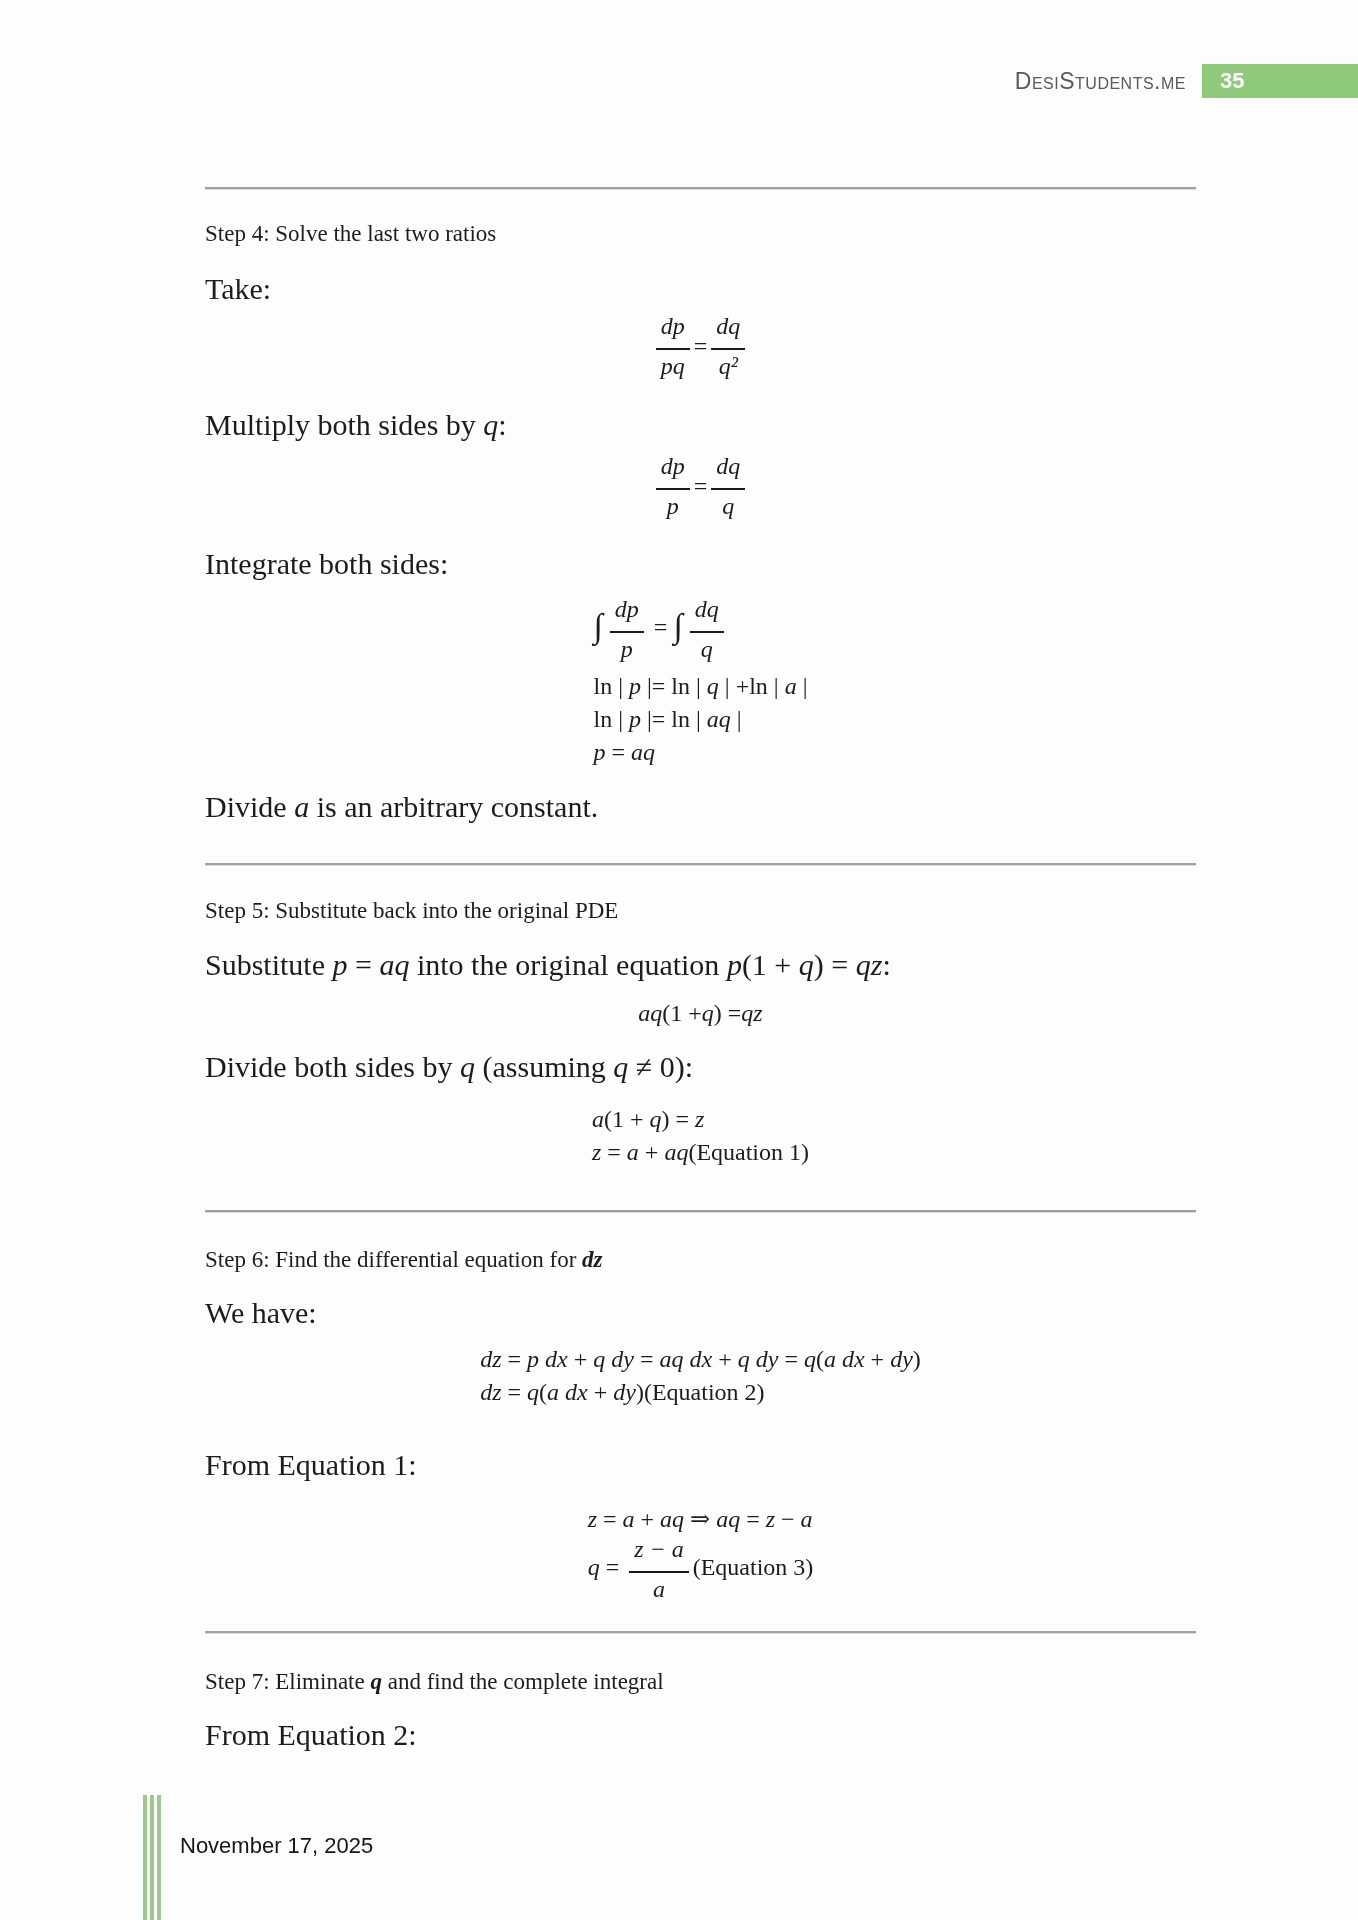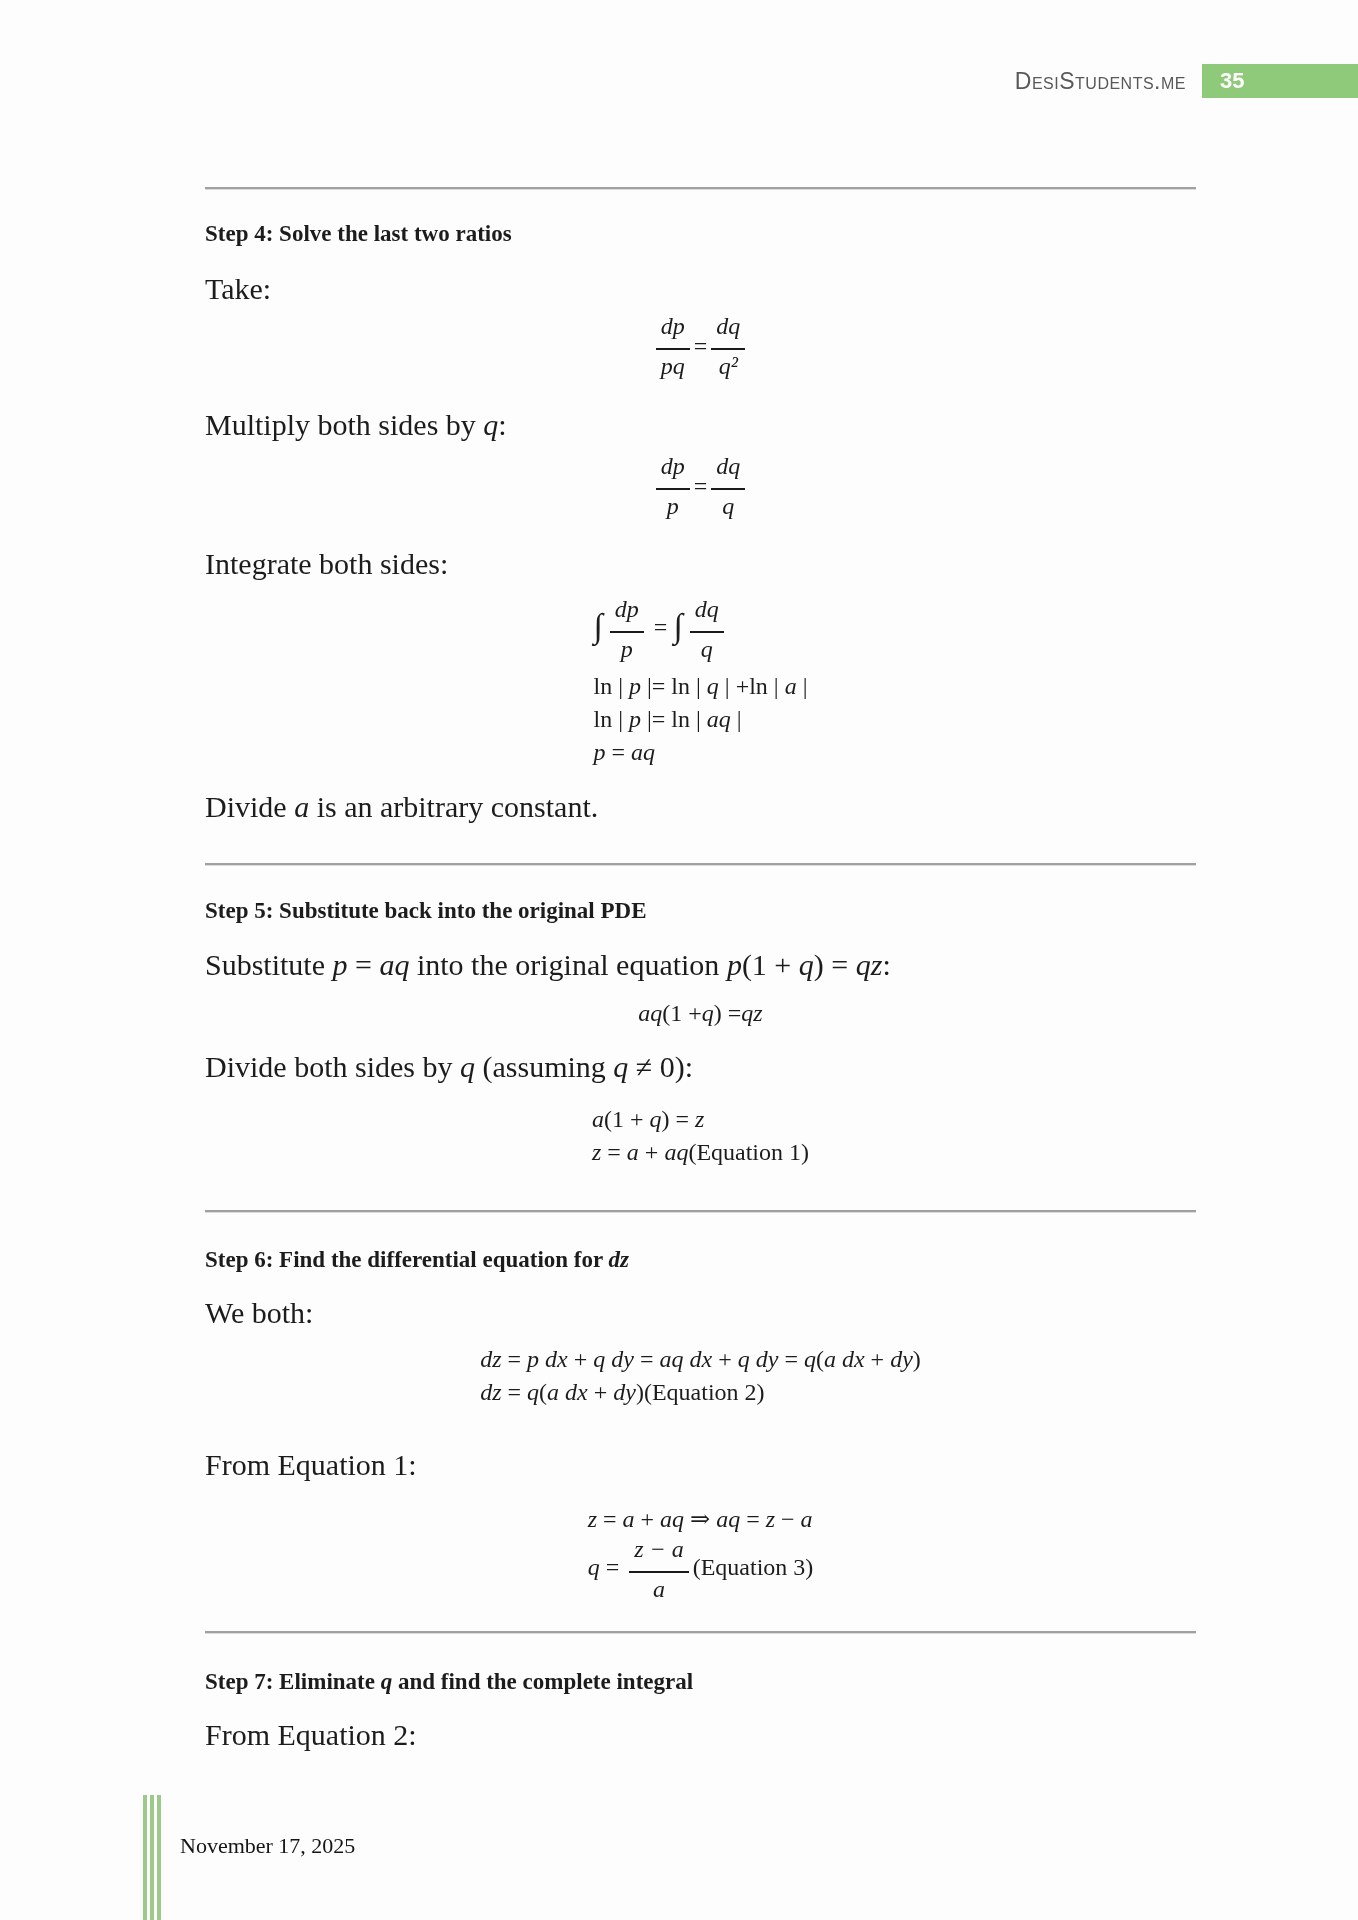--- a/index.html
+++ b/index.html
@@ -35,35 +35,35 @@
   .rule{height:2px;background:#a0a0a0;border-bottom:1px solid #dcdcdc;}
   .heading{font-size:23px;font-weight:bold;line-height:30px;margin:0;}
   .para{font-size:30px;line-height:30px;margin:0;}
   
   .eq{display:flex;justify-content:center;align-items:center;font-size:24px;}
   .eq-multi{text-align:center;font-size:24px;}
   .eq-inner{display:inline-block;text-align:left;}
   .eq-line{line-height:33px;}
   .tk-u{font-style:normal;}
   .tk-i{font-style:italic;}
-  .tk-b{font-weight:bold;}
+  .tk-b{font-weight:normal;}
   .tk-bi{font-weight:bold;font-style:italic;}
   .tk-I{font-style:normal;font-size:34px;position:relative;top:2px;margin-right:3px;}
   .frac{
     display:inline-block;text-align:center;vertical-align:middle;
     font-style:italic;margin:0 4px;
   }
   .frac .num{display:block;border-bottom:2px solid #1a1a1a;padding:0 5px 9px;line-height:26px;}
   .frac .den{display:block;padding-top:3px;line-height:26px;}
   
   .footer-stripes{position:absolute;left:143px;top:1795px;height:125px;display:flex;}
   .stripe{width:4px;background:var(--stripe-green,#9dca8a);margin-right:3px;}
   .footer-date{
     position:absolute;left:180px;top:1833px;
-    font-family:Liberation Serif, serif;
+    font-family:Liberation Sans, sans-serif;
     font-size:22px;color:#151515;
   }
 </style>
 </head>
 <body>
 
 <div class="page">
 
   <div class="header">
     <span class="site">DesiStudents.me</span>
@@ -124,21 +124,21 @@
     <p class="para" style="margin-top:25px"><span class="tk-u">Divide both sides by </span><span class="tk-i">q</span><span class="tk-u"> (assuming </span><span class="tk-i">q</span><span class="tk-u"> ≠ 0):</span></p>
     <div class="eq-multi" style="margin-top:21px">
       <div class="eq-inner">
         <div class="eq-line"><span class="tk-i">a</span><span class="tk-u">(1 + </span><span class="tk-i">q</span><span class="tk-u">) = </span><span class="tk-i">z</span></div>
         <div class="eq-line"><span class="tk-i">z</span><span class="tk-u"> = </span><span class="tk-i">a</span><span class="tk-u"> + </span><span class="tk-i">aq</span><span class="tk-u">(Equation 1)</span></div>
       </div>
     </div>
 
     <div class="rule" style="margin-top:41px"></div>
     <h2 class="heading" style="margin-top:32px"><span class="tk-b">Step 6: Find the differential equation for </span><span class="tk-bi">dz</span></h2>
-    <p class="para" style="margin-top:23px"><span class="tk-u">We both:</span></p>
+    <p class="para" style="margin-top:23px"><span class="tk-u">We have:</span></p>
     <div class="eq-multi" style="margin-top:15px">
       <div class="eq-inner">
         <div class="eq-line"><span class="tk-i">dz</span><span class="tk-u"> = </span><span class="tk-i">p dx</span><span class="tk-u"> + </span><span class="tk-i">q dy</span><span class="tk-u"> = </span><span class="tk-i">aq dx</span><span class="tk-u"> + </span><span class="tk-i">q dy</span><span class="tk-u"> = </span><span class="tk-i">q</span><span class="tk-u">(</span><span class="tk-i">a dx</span><span class="tk-u"> + </span><span class="tk-i">dy</span><span class="tk-u">)</span></div>
         <div class="eq-line"><span class="tk-i">dz</span><span class="tk-u"> = </span><span class="tk-i">q</span><span class="tk-u">(</span><span class="tk-i">a dx</span><span class="tk-u"> + </span><span class="tk-i">dy</span><span class="tk-u">)(Equation 2)</span></div>
       </div>
     </div>
     <p class="para" style="margin-top:41px"><span class="tk-u">From Equation 1:</span></p>
     <div class="eq-multi" style="margin-top:23px">
       <div class="eq-inner">
         <div class="eq-line"><span class="tk-i">z</span><span class="tk-u"> = </span><span class="tk-i">a</span><span class="tk-u"> + </span><span class="tk-i">aq</span><span class="tk-u"> ⇒ </span><span class="tk-i">aq</span><span class="tk-u"> = </span><span class="tk-i">z</span><span class="tk-u"> − </span><span class="tk-i">a</span></div>

